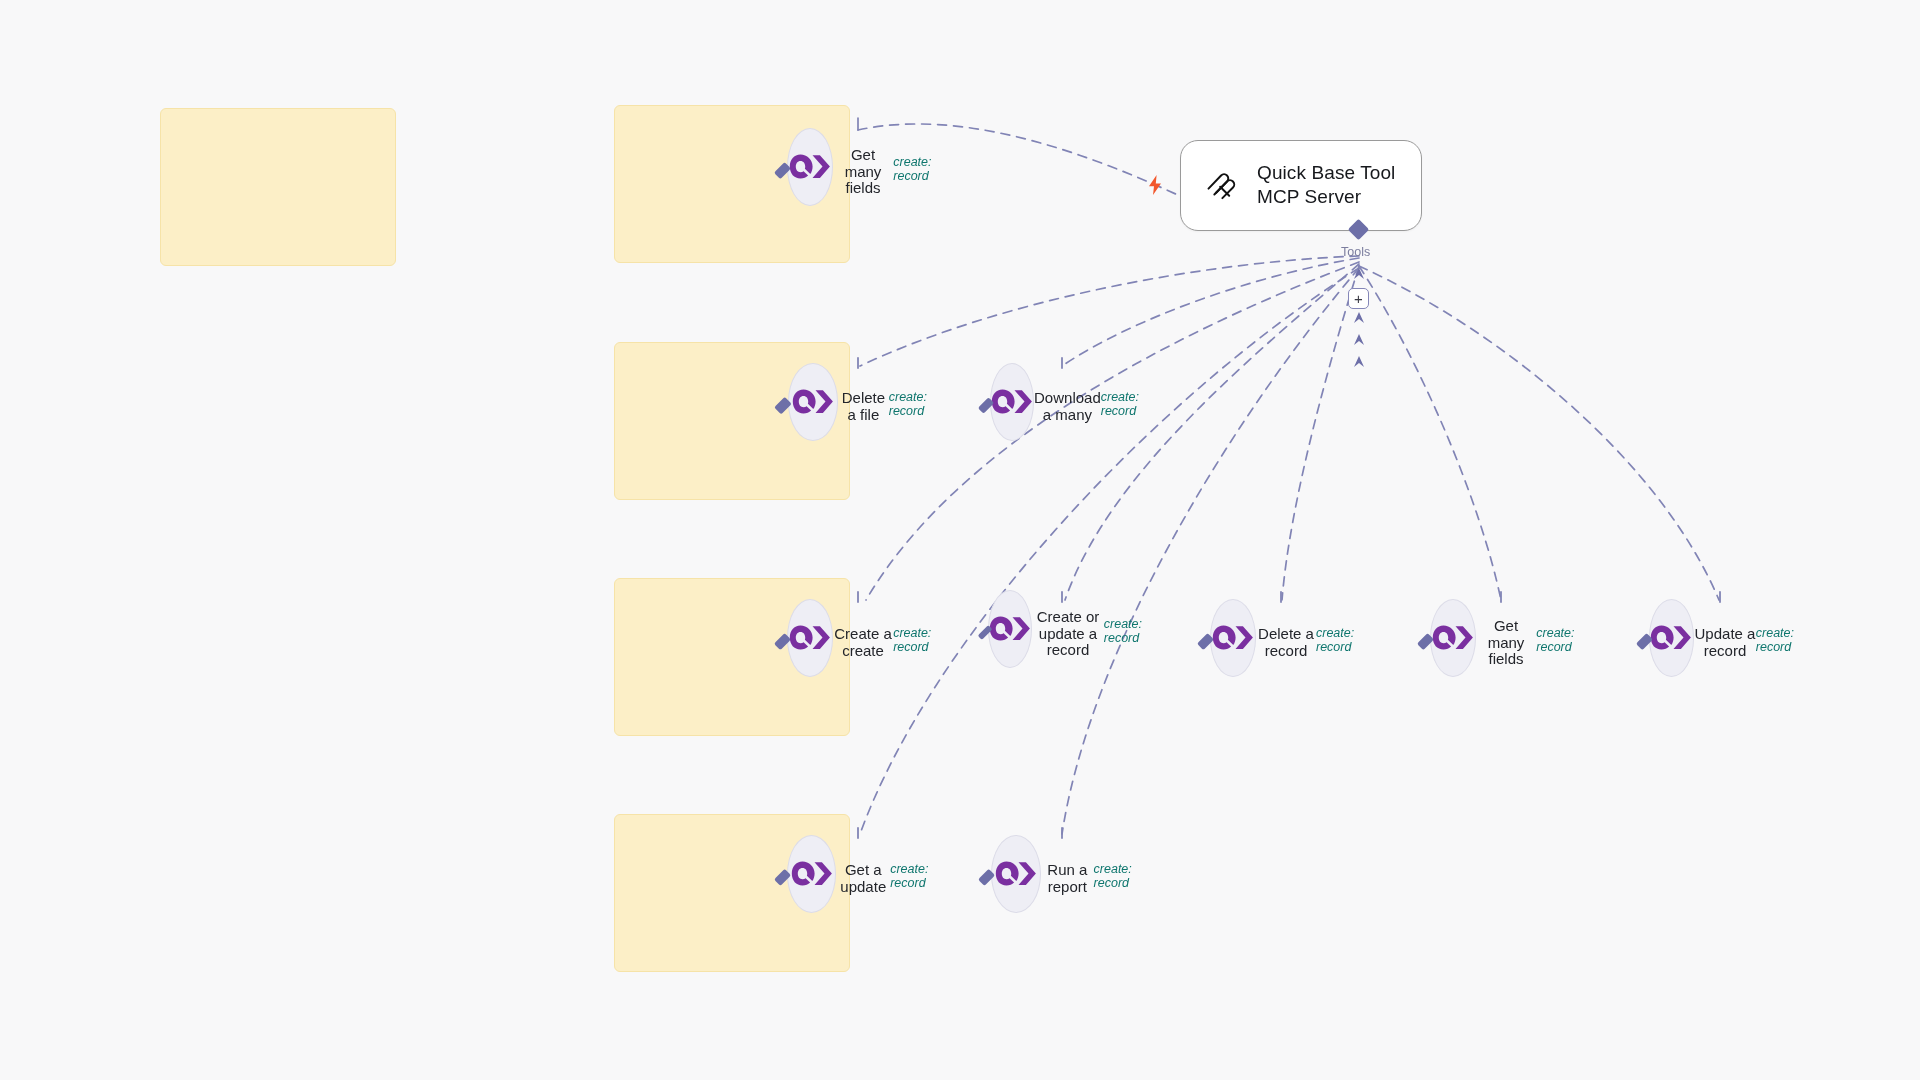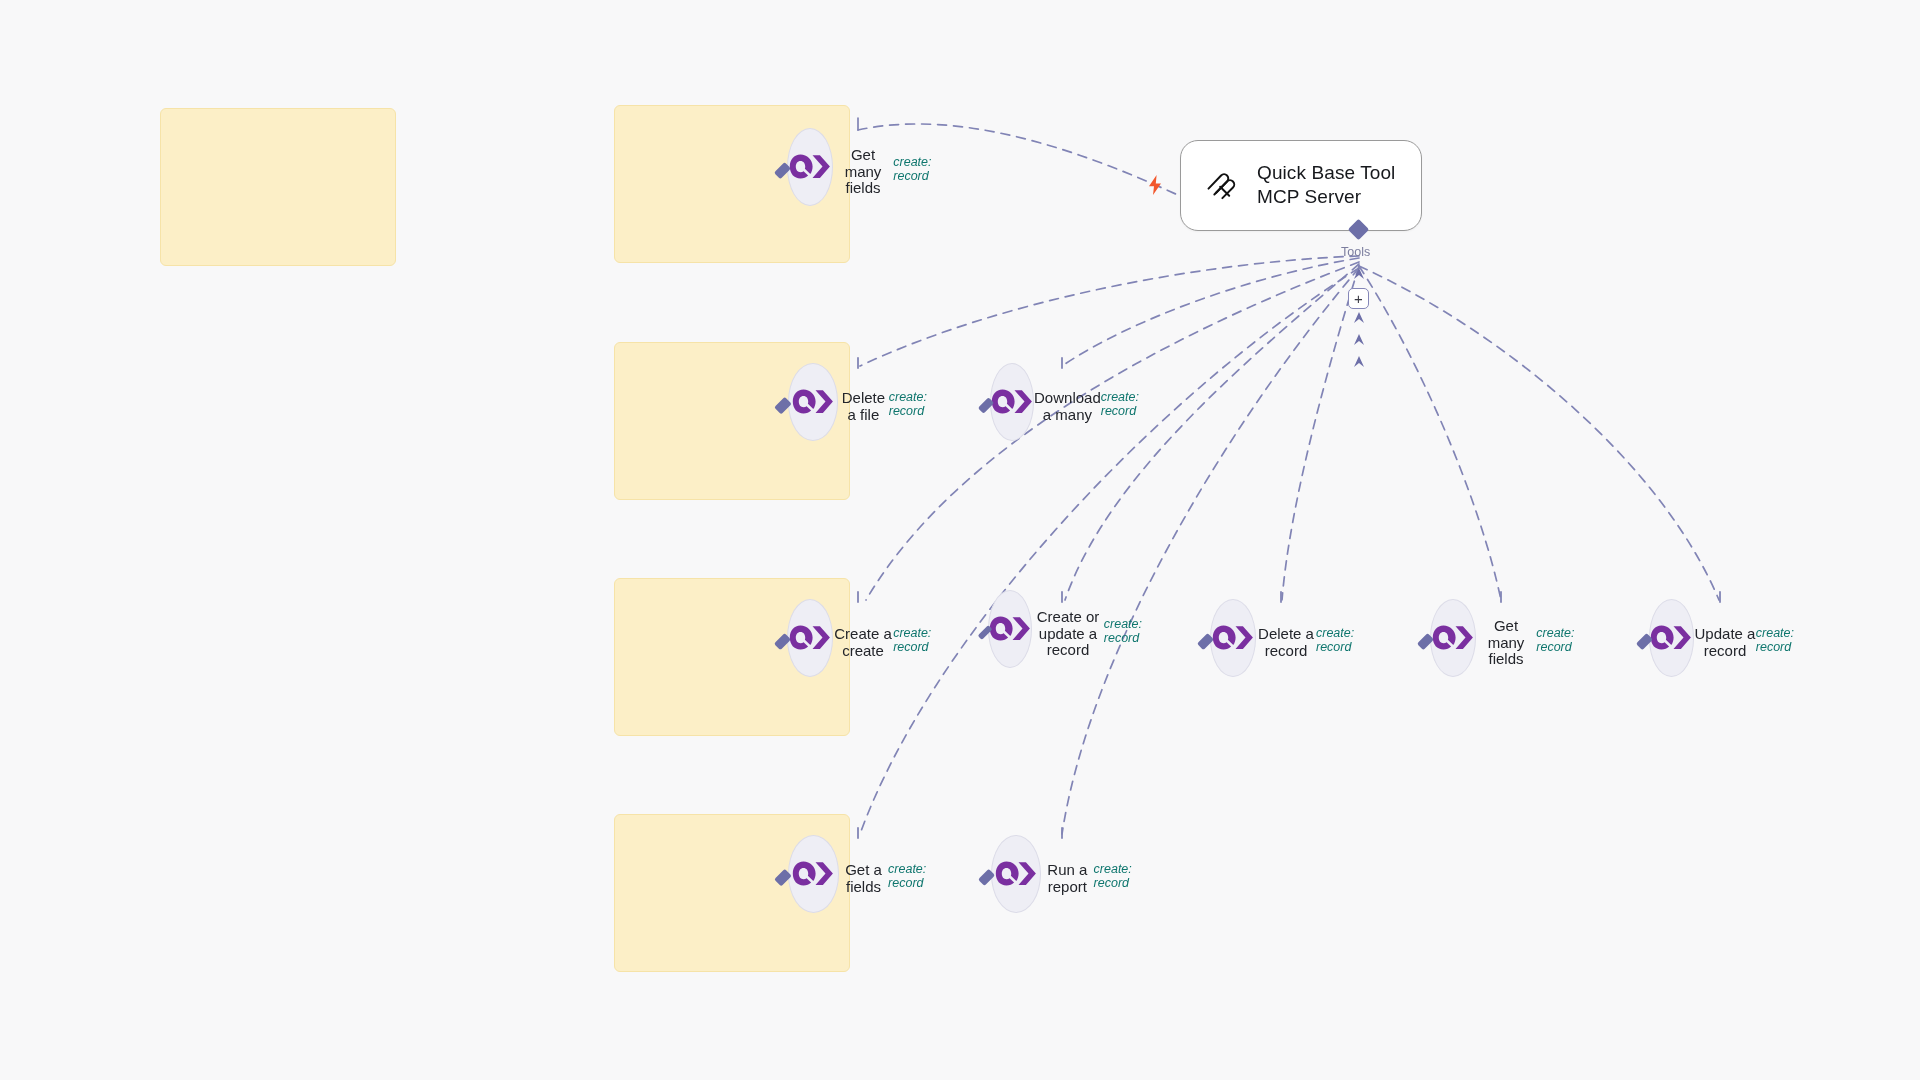--- a/index.html
+++ b/index.html
@@ -318,21 +318,21 @@
   </div>
 
   <div class="tool-node" style="left:778px;top:835px;">
     <div class="tool-diamond"></div>
     <div class="tool-circle">
       <svg width="42" height="26" viewBox="0 0 42 26" xmlns="http://www.w3.org/2000/svg">
         <path d="M11.5 0.6 C5 0.6 0.8 5.6 0.8 12.6 C0.8 19.6 5 24.6 11.5 24.6 C14.6 24.6 17.2 23.5 19.1 21.6 L14.6 17.2 C13.8 17.9 12.8 18.3 11.5 18.3 C8.6 18.3 6.8 16 6.8 12.6 C6.8 9.2 8.6 6.9 11.5 6.9 C14.4 6.9 16.2 9.2 16.2 12.6 C16.2 13.4 16.1 14.1 15.9 14.7 L21.3 20.1 C22.8 18.1 23.6 15.5 23.6 12.6 C23.6 5.6 18 0.6 11.5 0.6 Z" fill="#7a2fa0"></path>
         <path d="M23.5 1.2 L30.9 1.2 L40.9 12.6 L30.9 24 L23.5 24 L33.5 12.6 Z" fill="#7a2fa0"></path>
       </svg>
     </div>
-    <div class="tool-label">Get a fields</div>
+    <div class="tool-label">Get a update</div>
     <div class="tool-sub">create: record</div>
   </div>
 
   <div class="tool-node" style="left:982px;top:835px;">
     <div class="tool-diamond"></div>
     <div class="tool-circle">
       <svg width="42" height="26" viewBox="0 0 42 26" xmlns="http://www.w3.org/2000/svg">
         <path d="M11.5 0.6 C5 0.6 0.8 5.6 0.8 12.6 C0.8 19.6 5 24.6 11.5 24.6 C14.6 24.6 17.2 23.5 19.1 21.6 L14.6 17.2 C13.8 17.9 12.8 18.3 11.5 18.3 C8.6 18.3 6.8 16 6.8 12.6 C6.8 9.2 8.6 6.9 11.5 6.9 C14.4 6.9 16.2 9.2 16.2 12.6 C16.2 13.4 16.1 14.1 15.9 14.7 L21.3 20.1 C22.8 18.1 23.6 15.5 23.6 12.6 C23.6 5.6 18 0.6 11.5 0.6 Z" fill="#7a2fa0"></path>
         <path d="M23.5 1.2 L30.9 1.2 L40.9 12.6 L30.9 24 L23.5 24 L33.5 12.6 Z" fill="#7a2fa0"></path>
       </svg>

